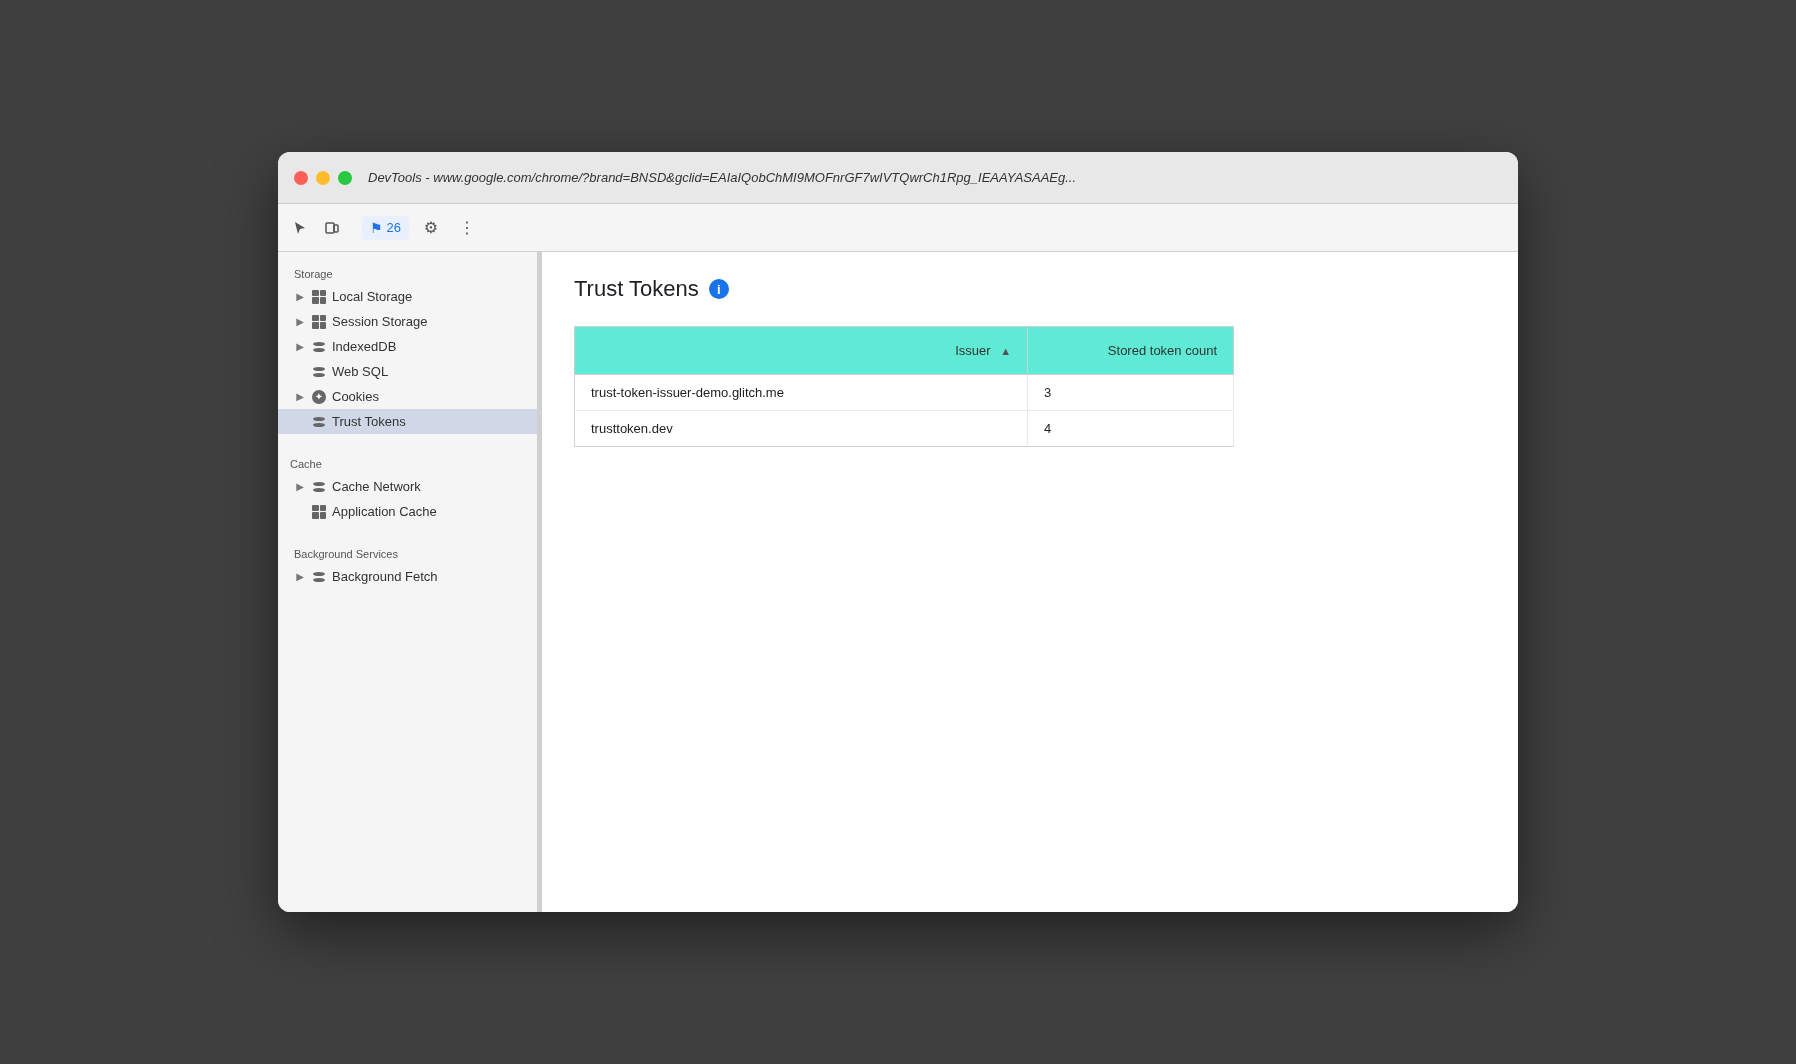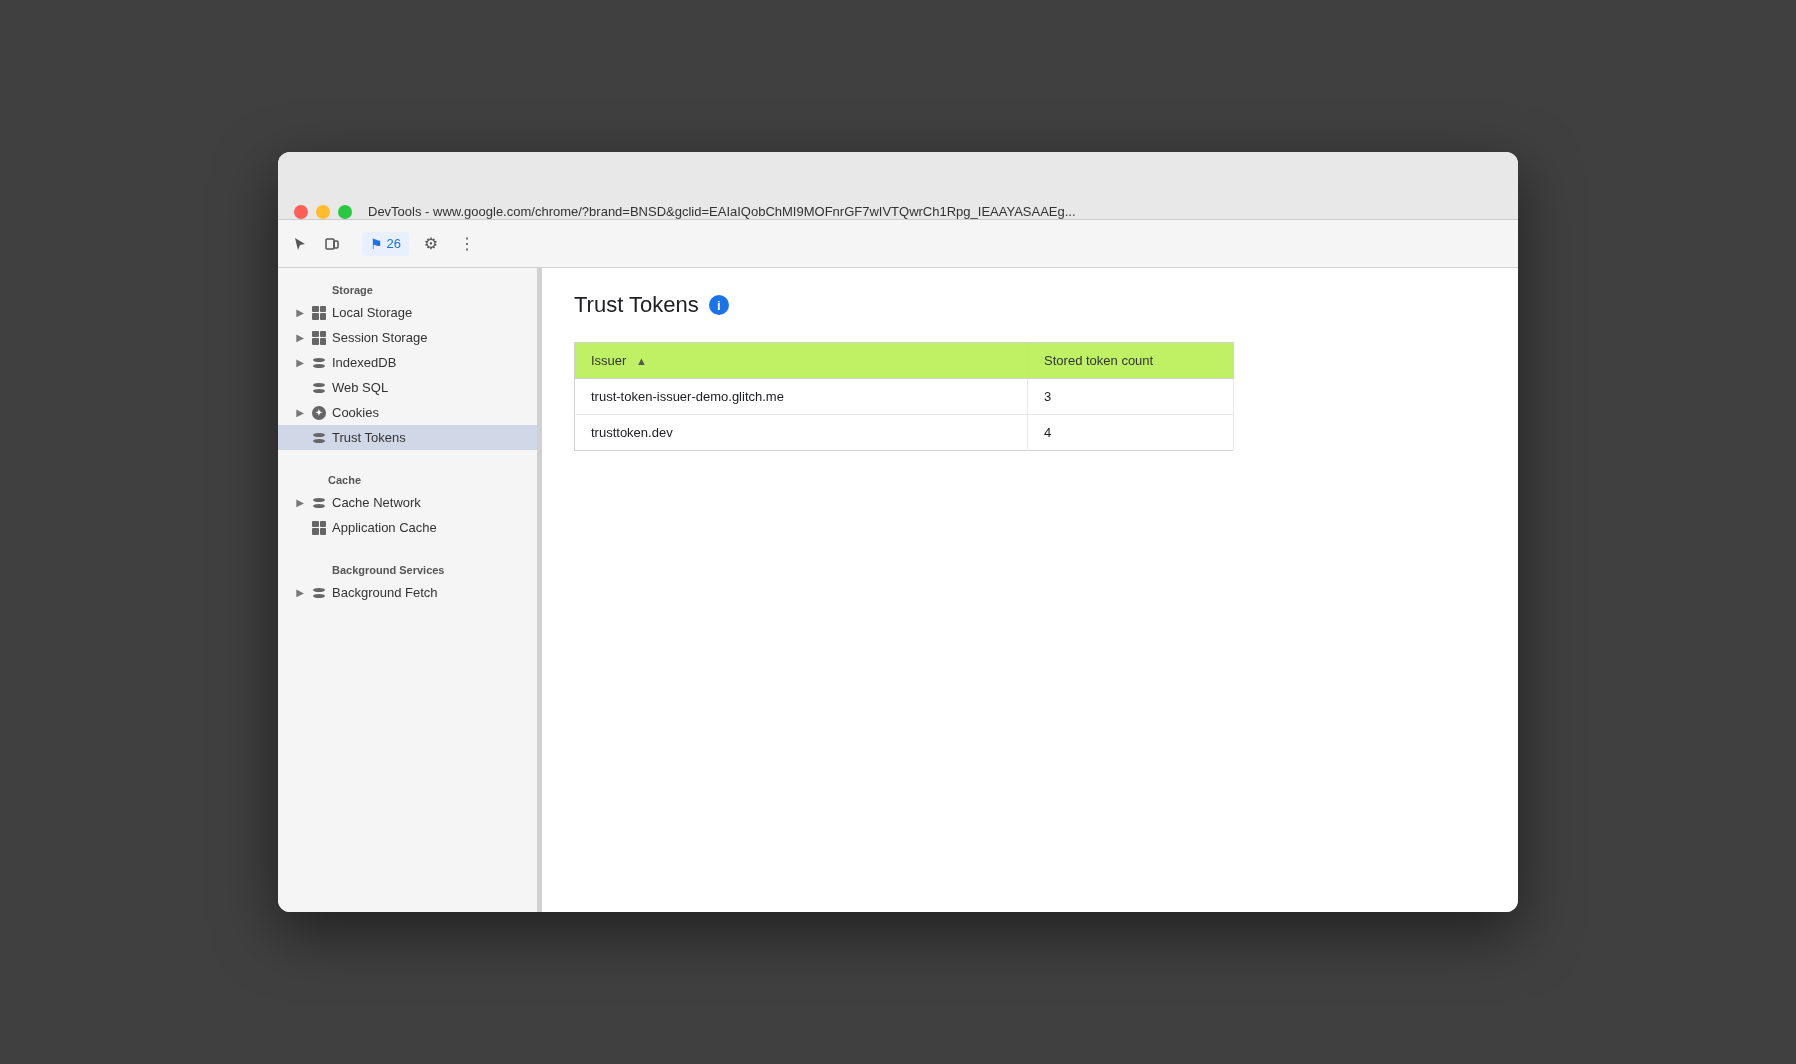--- a/index.html
+++ b/index.html
@@ -17,26 +17,27 @@
       background: #f0f0f0;
       border-radius: 12px;
       overflow: hidden;
       box-shadow: 0 20px 60px rgba(0,0,0,0.5);
       display: flex;
       flex-direction: column;
     }
     
     .titlebar {
       background: #e8e8e8;
-      height: 68px;
-      display: flex;
-      align-items: flex-end;
+      height: 52px;
+      display: flex;
+      align-items: center;
       padding: 0 16px;
       border-bottom: 1px solid #ccc;
       flex-shrink: 0;
+      font-style: italic;
     }
     .traffic-lights {
       display: flex;
       gap: 8px;
       margin-right: 16px;
     }
     .traffic-light {
       width: 14px;
       height: 14px;
       border-radius: 50%;
@@ -139,26 +140,25 @@
     .sidebar {
       width: 260px;
       background: #f5f5f5;
       border-right: 1px solid #d0d0d0;
       overflow-y: auto;
       flex-shrink: 0;
       padding: 8px 0;
     }
     .sidebar-section-header {
       font-size: 11px;
-      font-weight: 700;
+      font-weight: 400;
       color: #555;
       padding: 8px 16px 4px 16px;
       text-transform: none;
       letter-spacing: 0;
-      margin-left: 38px;
     }
     .sidebar-item {
       display: flex;
       align-items: center;
       padding: 5px 8px 5px 16px;
       font-size: 13px;
       color: #333;
       cursor: pointer;
       border-radius: 0;
       gap: 6px;
@@ -249,23 +249,23 @@
       cursor: pointer;
       flex-shrink: 0;
     }
     
     .data-table {
       border-collapse: collapse;
       width: 660px;
       border: 1px solid #d0d0d0;
     }
     .data-table th {
-      background: #bef264;
-      text-align: left;
-      padding: 10px 16px;
+      background: #5eead4;
+      text-align: right;
+      padding: 16px 16px;
       font-size: 13px;
       font-weight: 500;
       color: #333;
       border-bottom: 1px solid #d0d0d0;
       border-right: 1px solid #d0d0d0;
     }
     .data-table th.sortable {
       cursor: pointer;
     }
     .sort-arrow {

